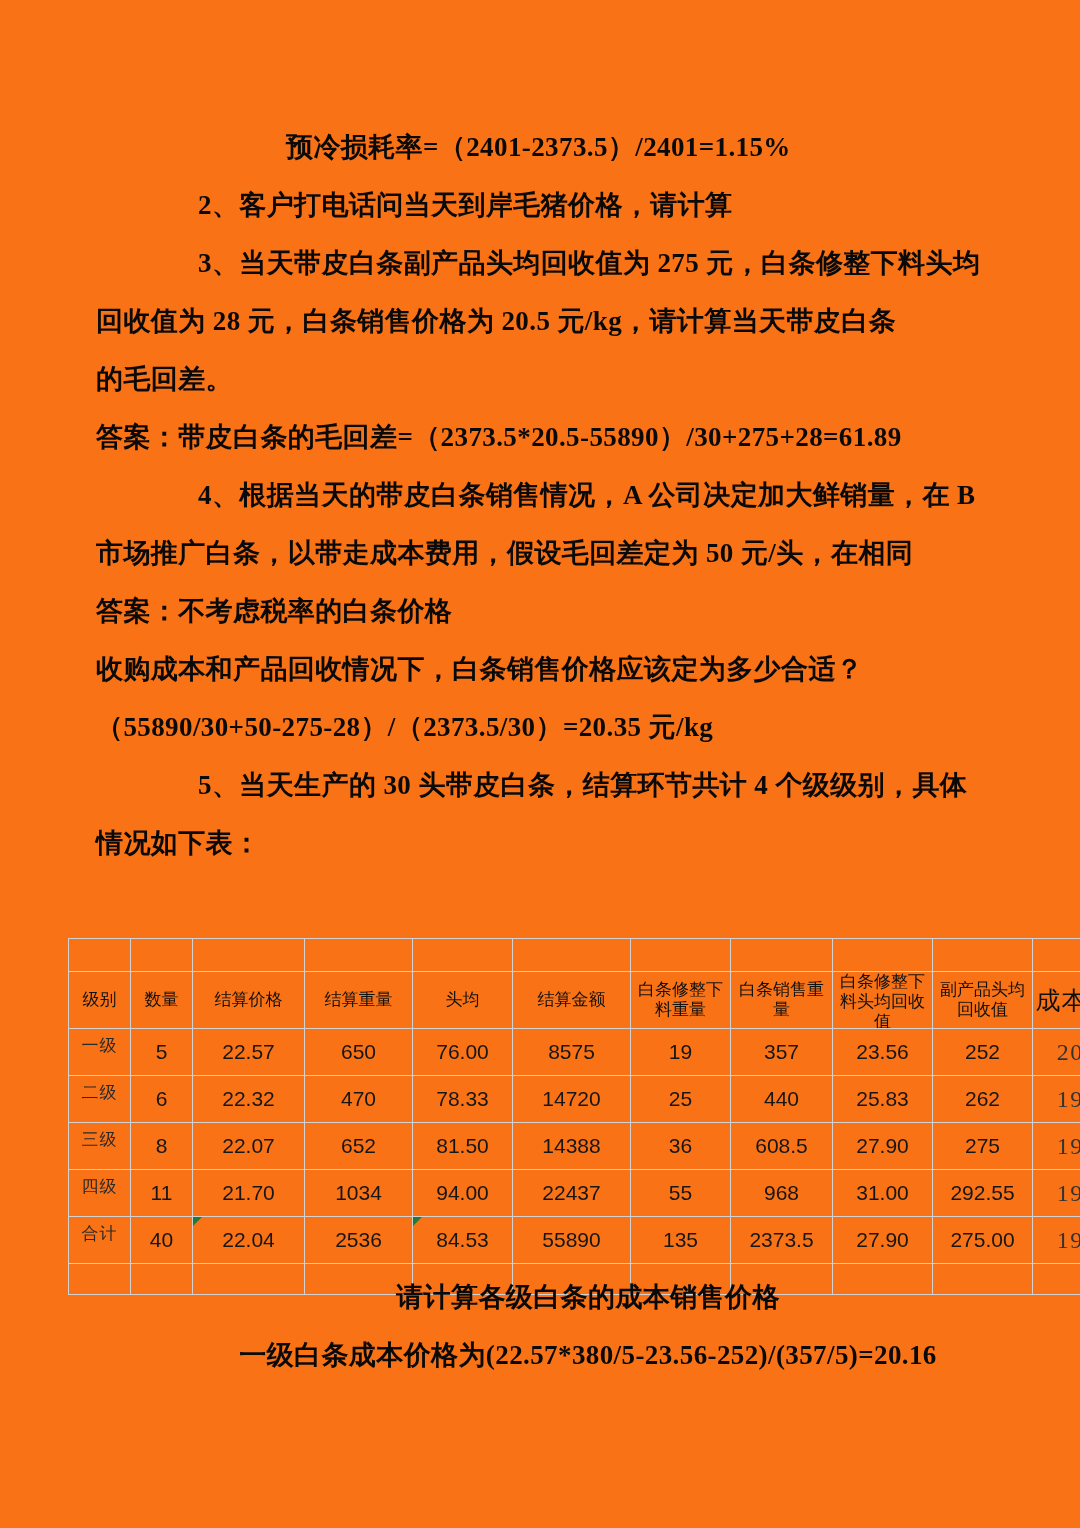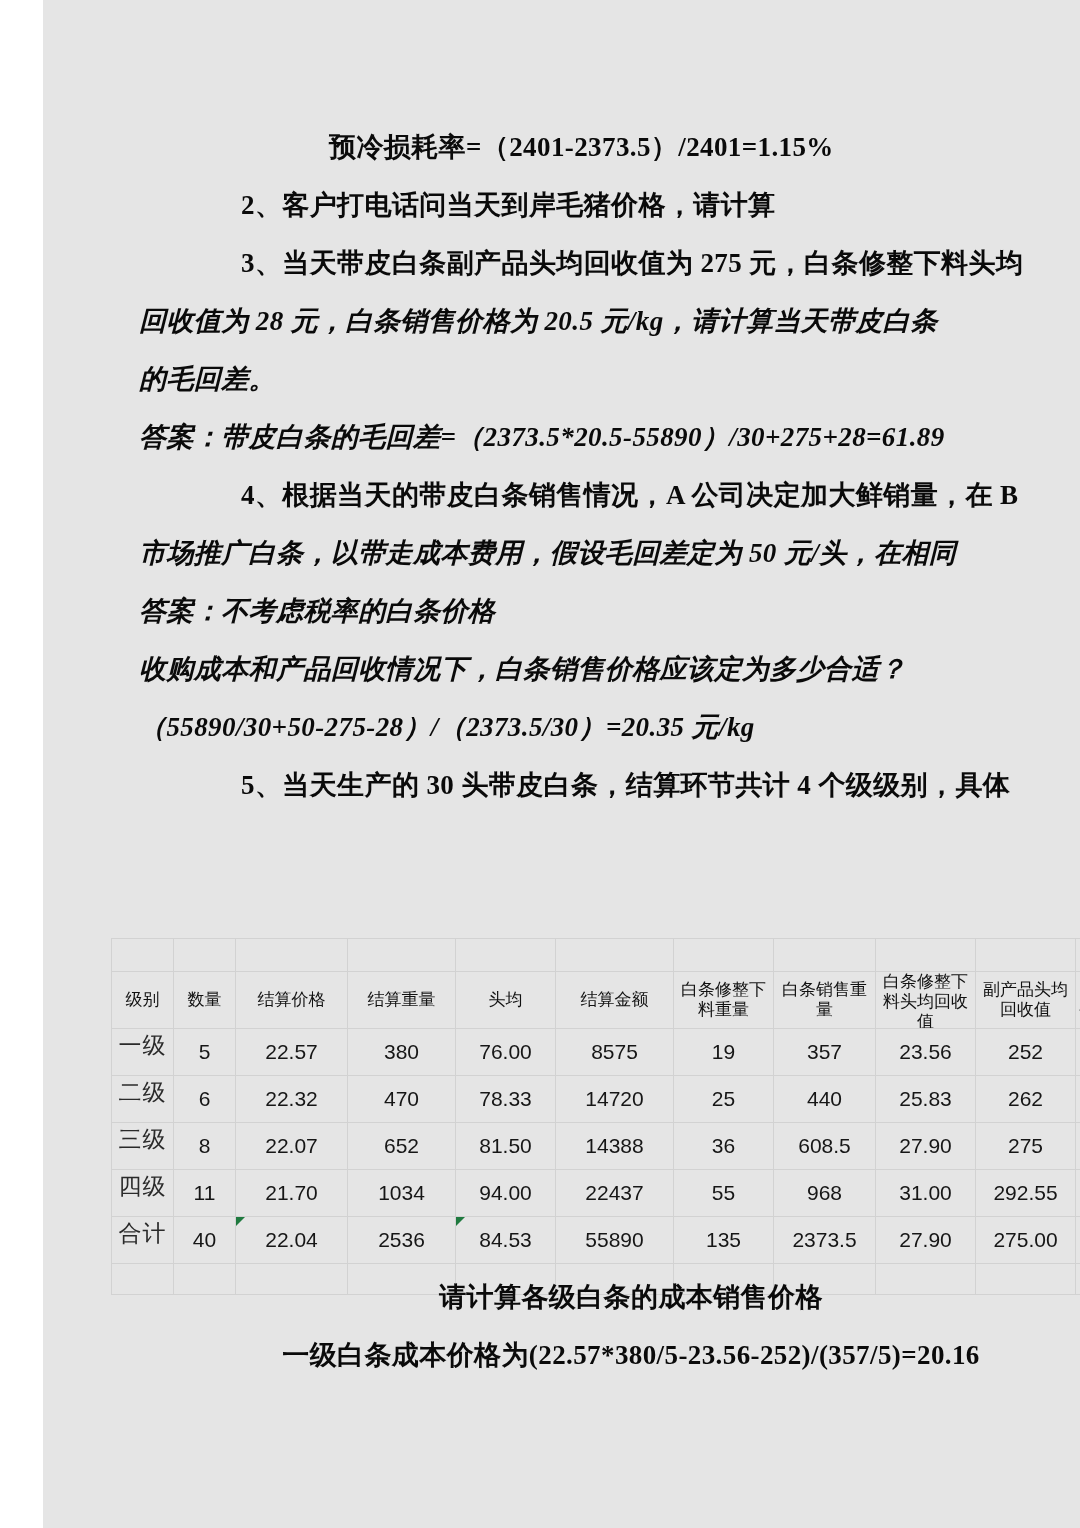--- a/index.html
+++ b/index.html
@@ -12,22 +12,21 @@
     height: 1528px;
     position: relative;
     overflow: hidden;
     font-family: "Liberation Serif", "DejaVu Serif", serif;
     color: #000000;
   }
 
   .page {
     position: absolute;
     inset: 0;
-    background: #e5e5e5;
-    margin-left: 43px;
+    background: #f97316;
   }
 
   
   .prose {
     position: absolute;
     left: 68px;
     top: 118px;
     width: 944px;
   }
 
@@ -36,21 +35,21 @@
     font-size: 27px;
     line-height: 58px;
     letter-spacing: 0.4px;
     color: #0a0a0a;
     font-weight: 600;
     white-space: nowrap;
   }
   .line.indent-center { padding-left: 218px; }
   .line.indent-1 { padding-left: 130px; }
   .line.indent-2 { padding-left: 96px; text-align: center; }
-  .line.indent-0 { padding-left: 28px; font-style: italic; }
+  .line.indent-0 { padding-left: 28px; }
 
   
   .sheet {
     position: absolute;
     left: 68px;
     top: 938px;
     width: 1012px;
   }
   table.grid {
     border-collapse: collapse;
@@ -97,21 +96,21 @@
 
   td.cell {
     height: 46px;
     font-size: 21px;
     font-family: "Liberation Sans", "DejaVu Sans", sans-serif;
     color: #161616;
     position: relative;
   }
   td.cell.lvl {
     font-family: "Liberation Serif", "DejaVu Serif", serif;
-    font-size: 23px;
+    font-size: 17px;
     color: #2a2a2a;
     vertical-align: top;
     line-height: 34px;
     letter-spacing: 1px;
   }
   td.cost {
     border: 1px solid #d2d2d2;
     font-family: "Liberation Serif", "DejaVu Serif", serif;
     font-size: 24px;
     color: #333333;
@@ -155,20 +154,21 @@
     <div class="line indent-1">3、当天带皮白条副产品头均回收值为 275 元，白条修整下料头均</div>
     <div class="line indent-0">回收值为 28 元，白条销售价格为 20.5 元/kg，请计算当天带皮白条</div>
     <div class="line indent-0">的毛回差。</div>
     <div class="line indent-0">答案：带皮白条的毛回差=（2373.5*20.5-55890）/30+275+28=61.89</div>
     <div class="line indent-1">4、根据当天的带皮白条销售情况，A 公司决定加大鲜销量，在 B</div>
     <div class="line indent-0">市场推广白条，以带走成本费用，假设毛回差定为 50 元/头，在相同</div>
     <div class="line indent-0">答案：不考虑税率的白条价格</div>
     <div class="line indent-0">收购成本和产品回收情况下，白条销售价格应该定为多少合适？</div>
     <div class="line indent-0">（55890/30+50-275-28）/（2373.5/30）=20.35 元/kg</div>
     <div class="line indent-1">5、当天生产的 30 头带皮白条，结算环节共计 4 个级级别，具体</div>
+    <div class="line indent-0">情况如下表：</div>
   </div>
 
   <div class="sheet">
     <table class="grid">
       <colgroup>
         <col style="width:62px">
         <col style="width:62px">
         <col style="width:112px">
         <col style="width:108px">
         <col style="width:100px">
@@ -229,21 +229,21 @@
               <span class="hdr-in">副产品头均回收值</span>
             </th>
         <th class="cost-hdr">成本价格</th>
 
       </tr>
 
       <tr>
         <td class="boxed cell lvl">一级</td>
         <td class="boxed cell">5</td>
         <td class="boxed cell">22.57</td>
-        <td class="boxed cell">380</td>
+        <td class="boxed cell">650</td>
         <td class="boxed cell">76.00</td>
         <td class="boxed cell">8575</td>
         <td class="boxed cell">19</td>
         <td class="boxed cell">357</td>
         <td class="boxed cell">23.56</td>
         <td class="boxed cell">252</td>
         <td class="cost">20.16</td>
 
       </tr>
 

